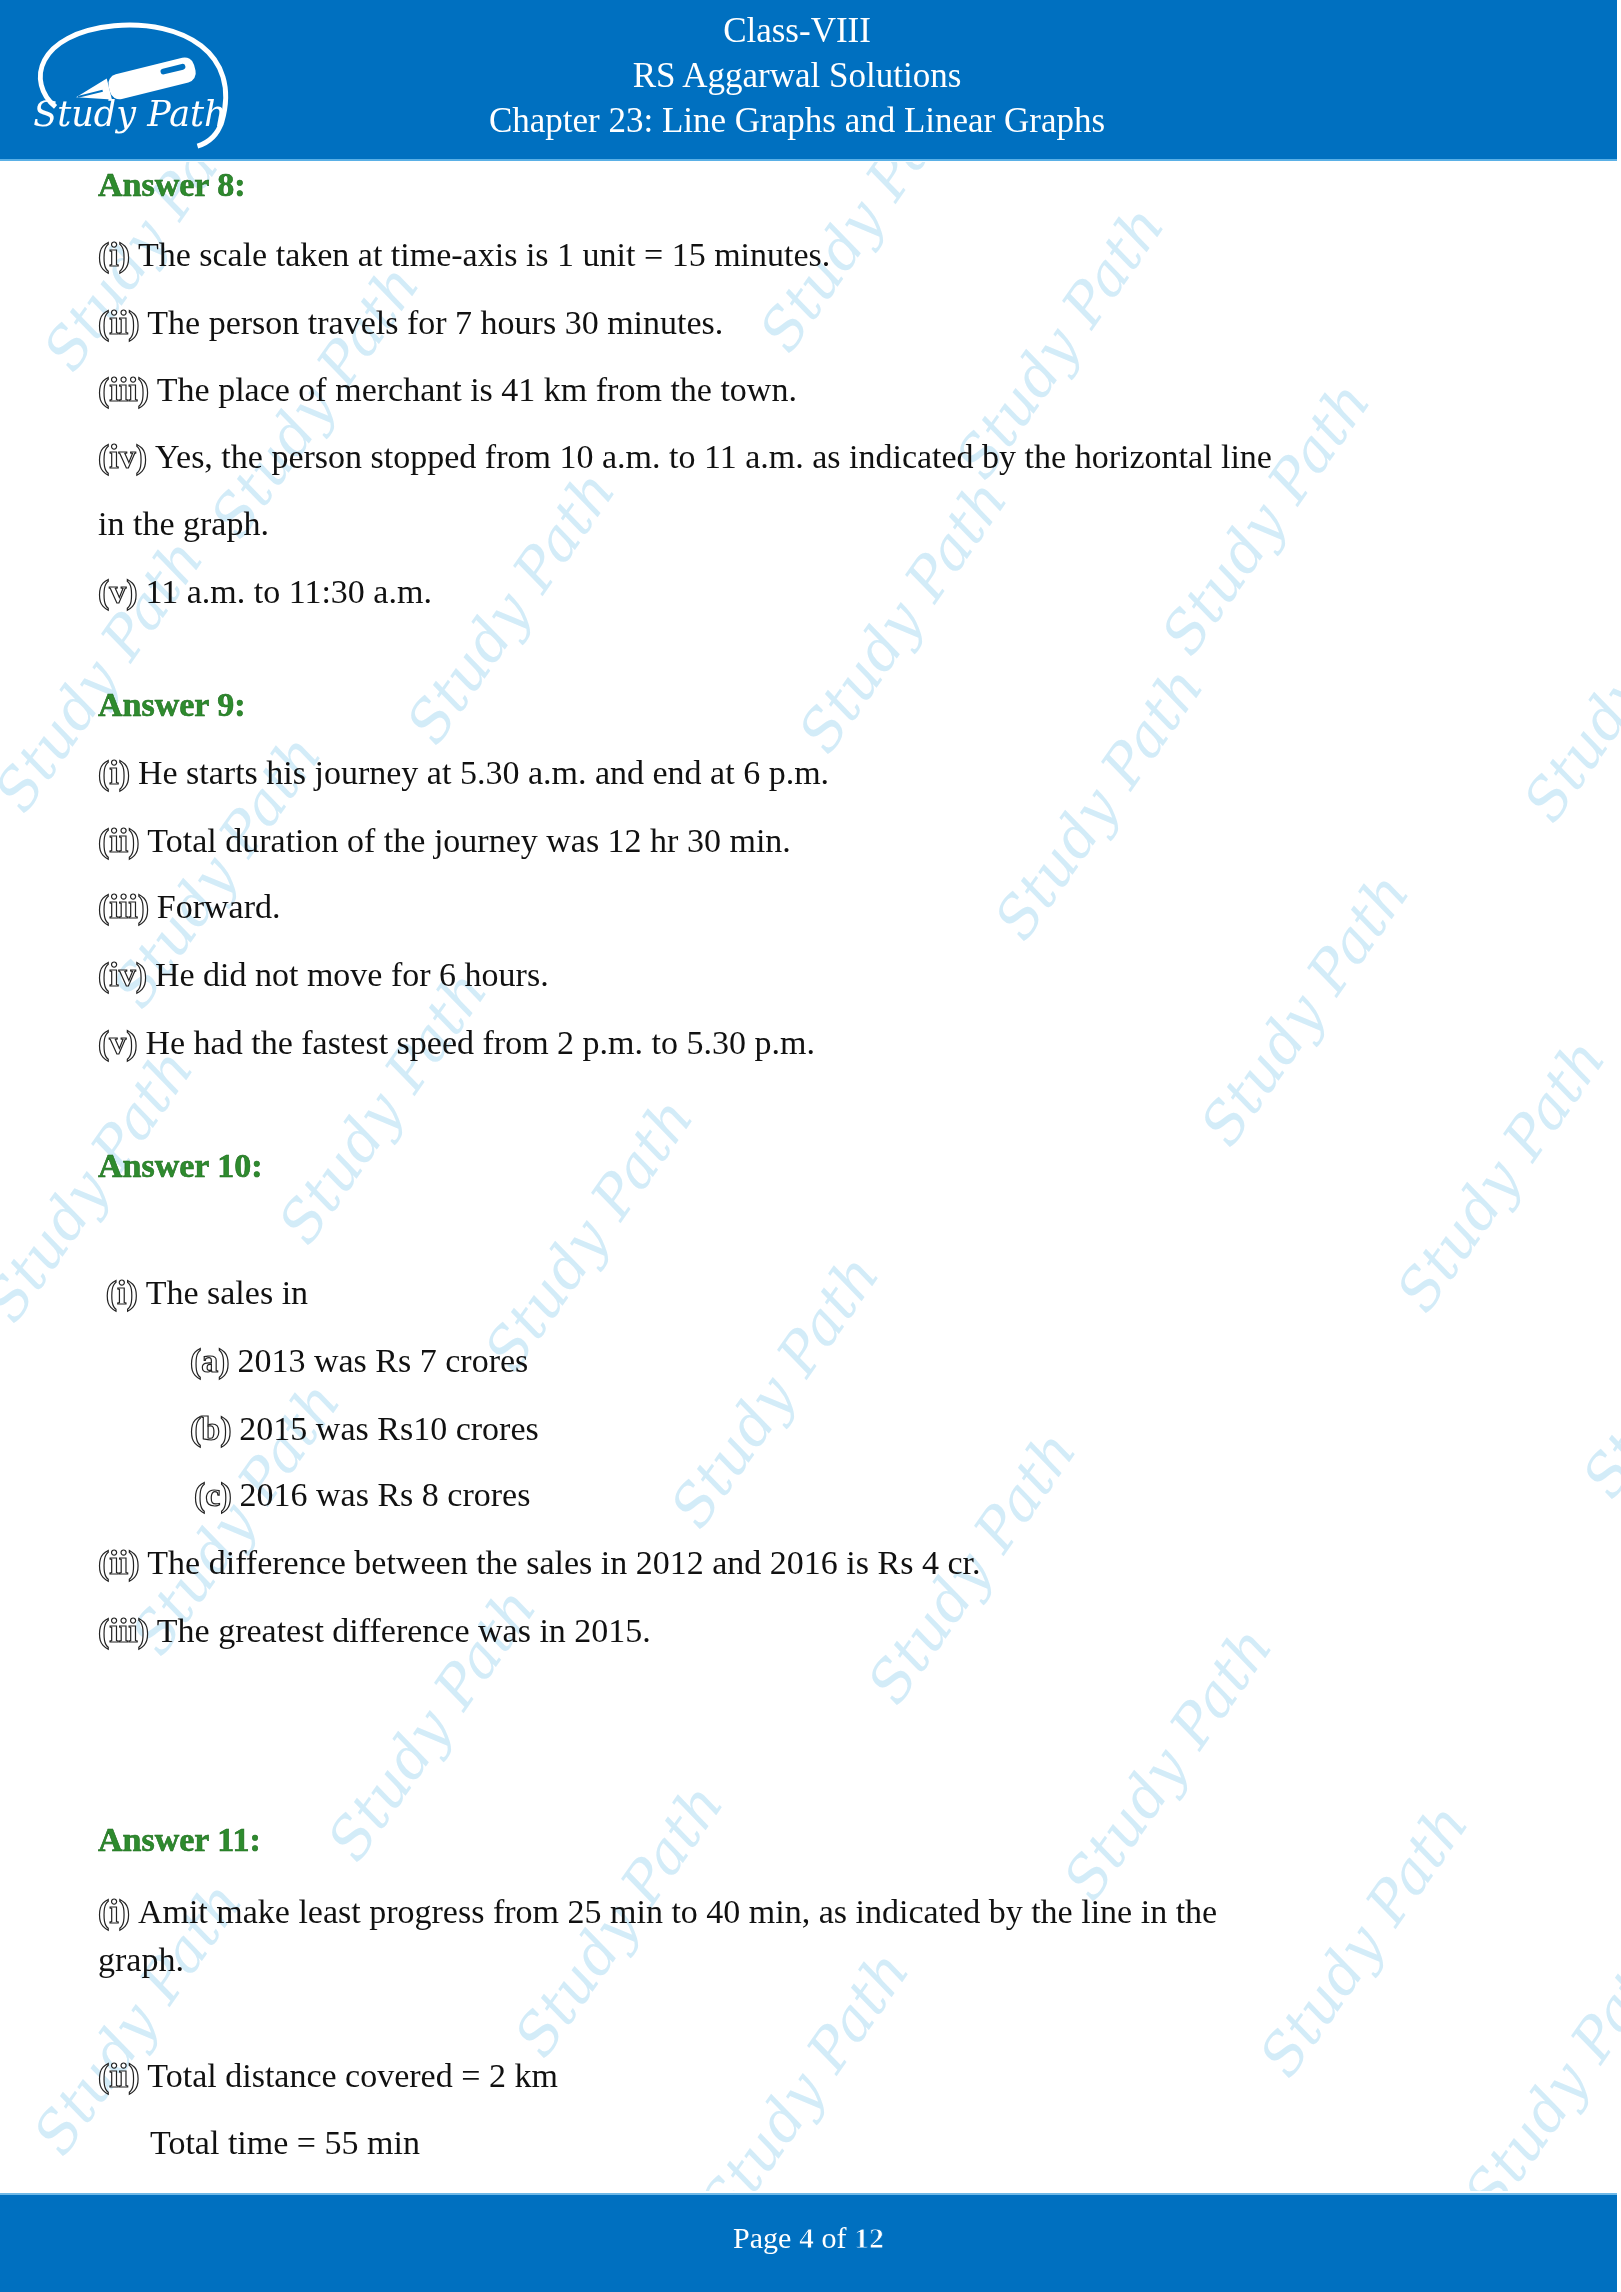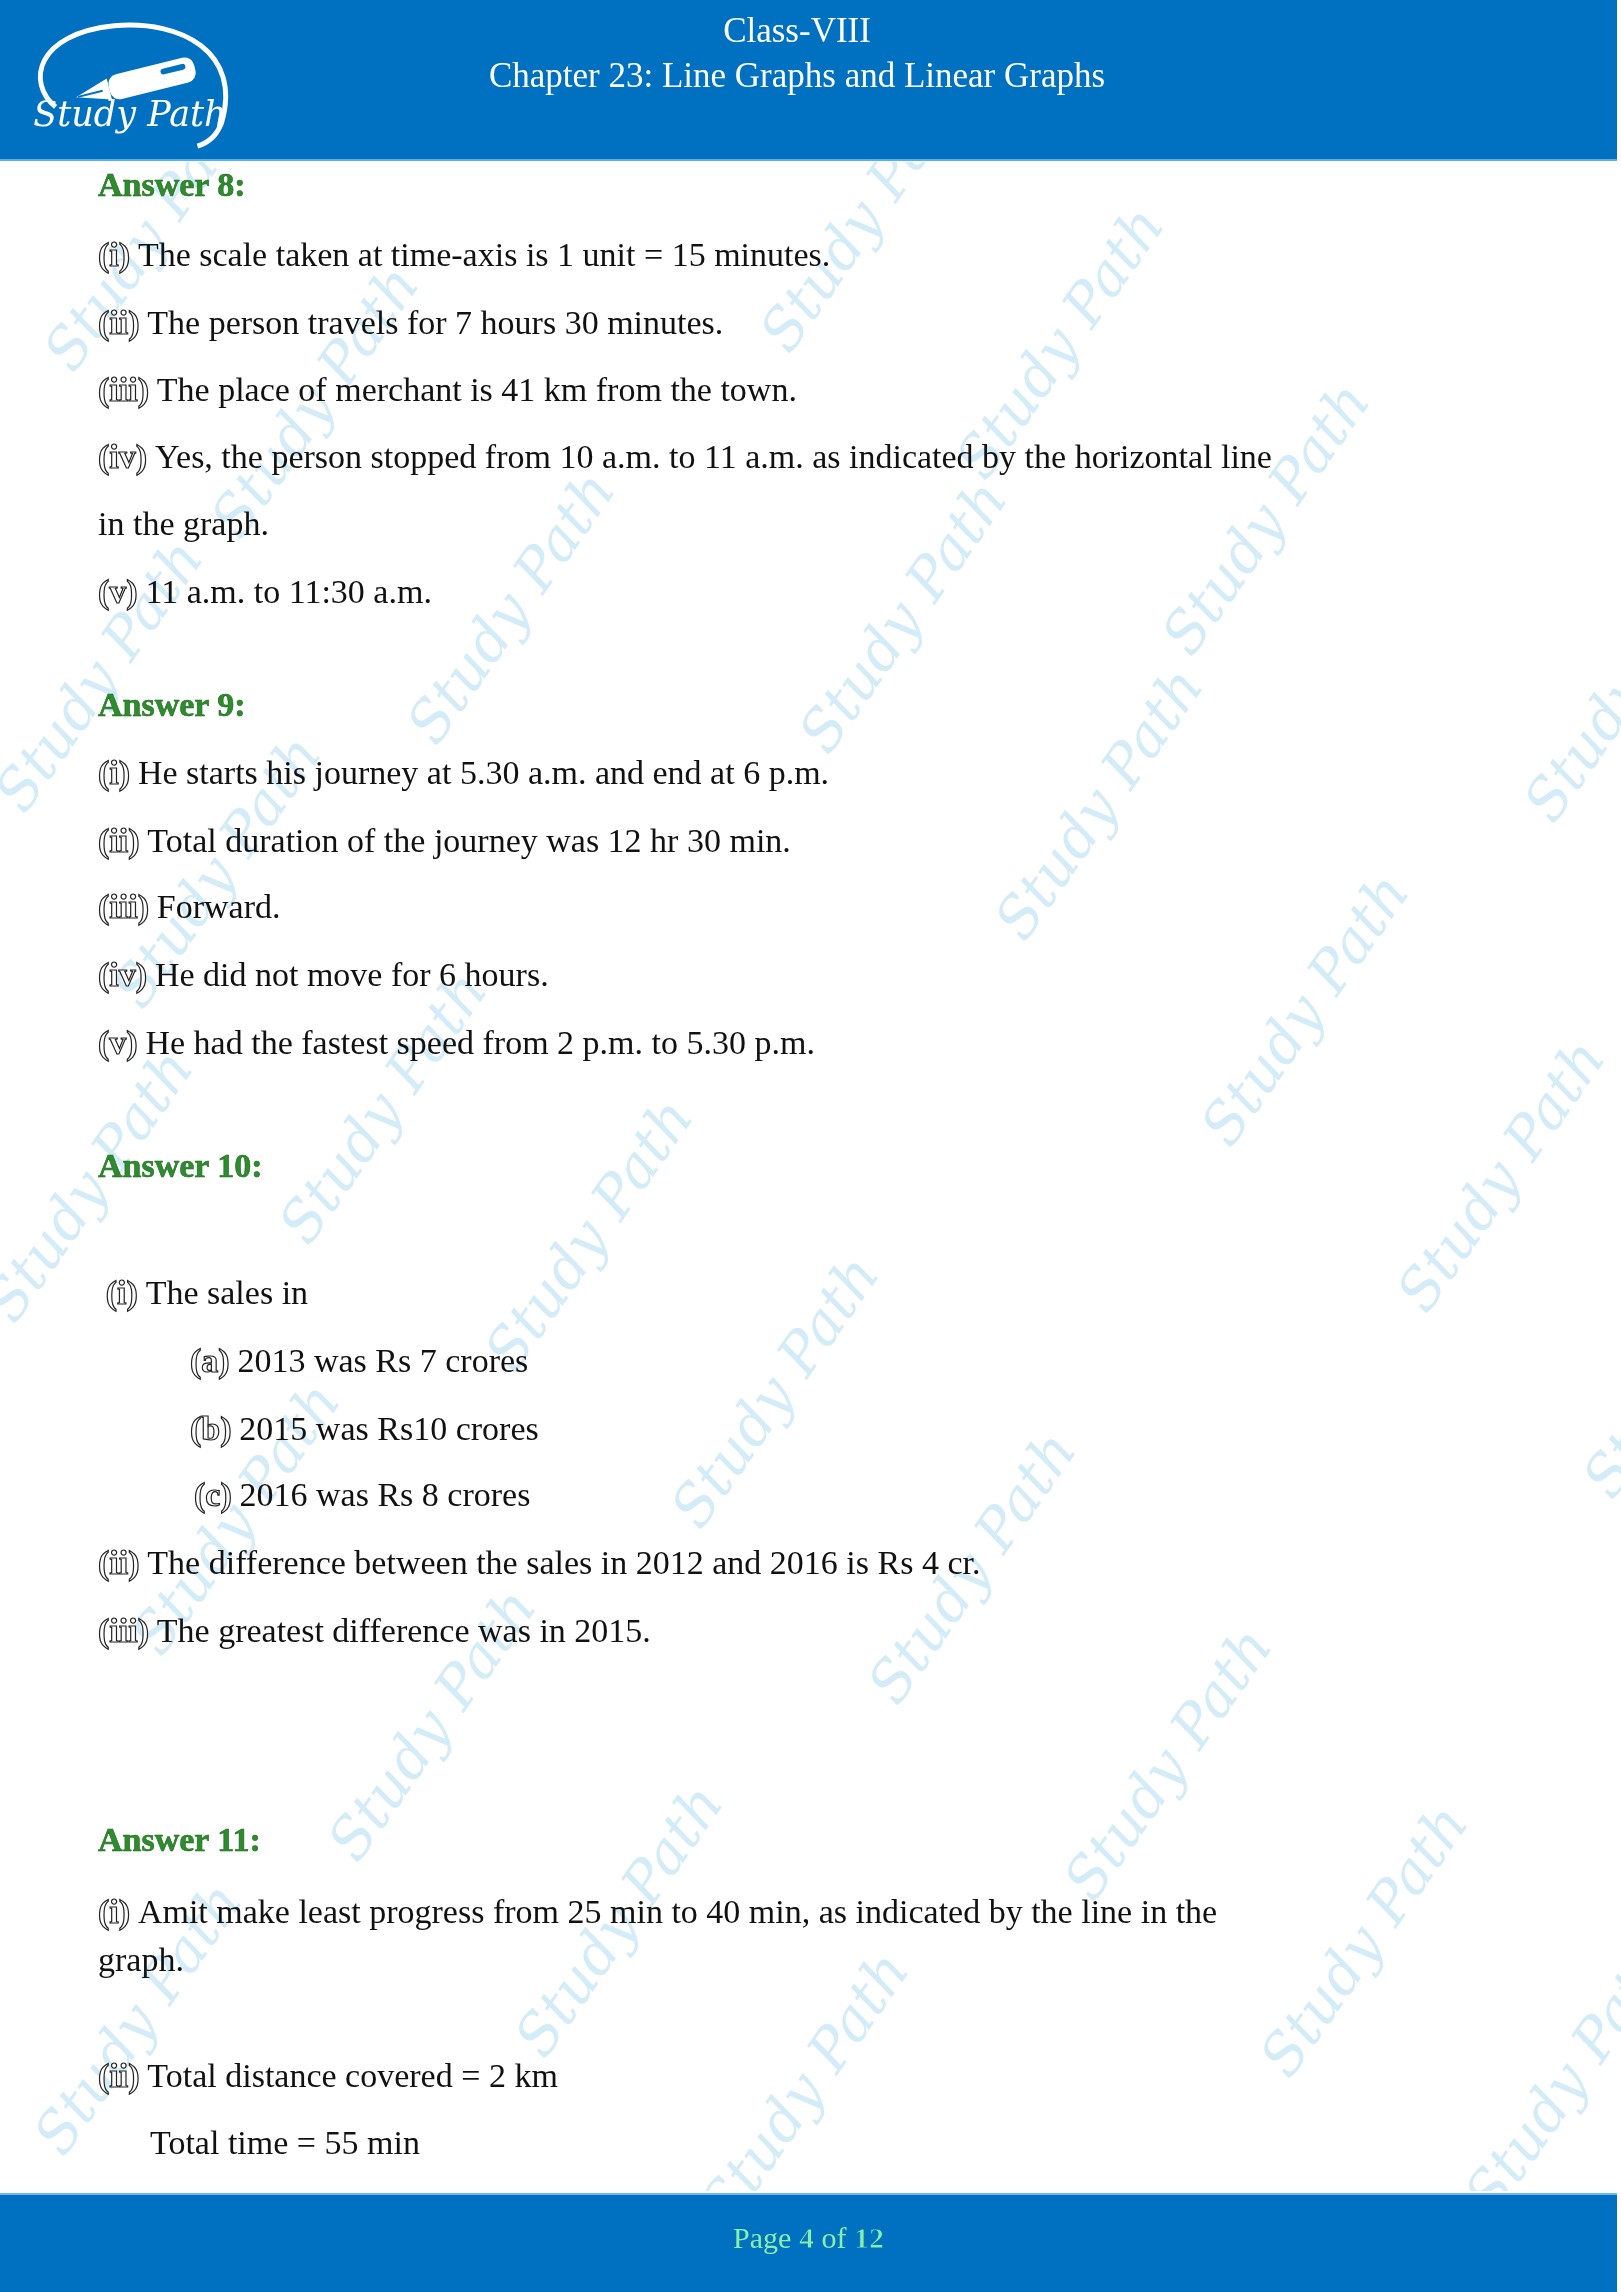--- a/index.html
+++ b/index.html
@@ -68,21 +68,21 @@
     margin-right: 7.8px;
   }
   .footer {
     position: absolute; left: 0; top: 2193px;
     width: 1617px; height: 100px;
     background: #0070c0;
     border-top: 2.9px solid #6fb9e8;
   }
   .footer-text {
     position: absolute; left: 0; top: 25.5px; width: 1617px;
-    text-align: center; color: #86efac;
+    text-align: center; color: #ffffff;
     font-family: "Liberation Serif", serif;
     font-size: 30px;
   }
 </style>
 </head>
 <body>
 
 <div class="header">
   <div class="logo">
     <svg width="221" height="137" viewBox="0 0 225 140">
@@ -91,20 +91,21 @@
         <rect x="95" y="60" width="90" height="26" rx="10" fill="#fff"></rect>
         <rect x="150" y="66" width="26" height="6" rx="3" fill="#0070c0"></rect>
         <polygon points="95,62 60,73 95,84" fill="#fff"></polygon>
         <line x1="62" y1="73" x2="88" y2="73" stroke="#0070c0" stroke-width="2"></line>
       </g>
     </svg>
     <div style="position:absolute;left:17.6px;top:80px;color:#fff;font-family:'DejaVu Serif',serif;font-style:italic;font-size:35px;">Study Path</div>
   </div>
   <div class="header-titles">
     <div>Class-VIII</div>
+    <div>RS Aggarwal Solutions</div>
     <div>Chapter 23: Line Graphs and Linear Graphs</div>
   </div>
 </div>
 
 <div class="watermark-layer">
   <div class="wm" style="left:-9.8px;top:39px;">Study Path</div>
   <div class="wm" style="left:706px;top:19.6px;">Study Path</div>
   <div class="wm" style="left:902px;top:147px;">Study Path</div>
   <div class="wm" style="left:157px;top:206px;">Study Path</div>
   <div class="wm" style="left:1108px;top:323px;">Study Path</div>

